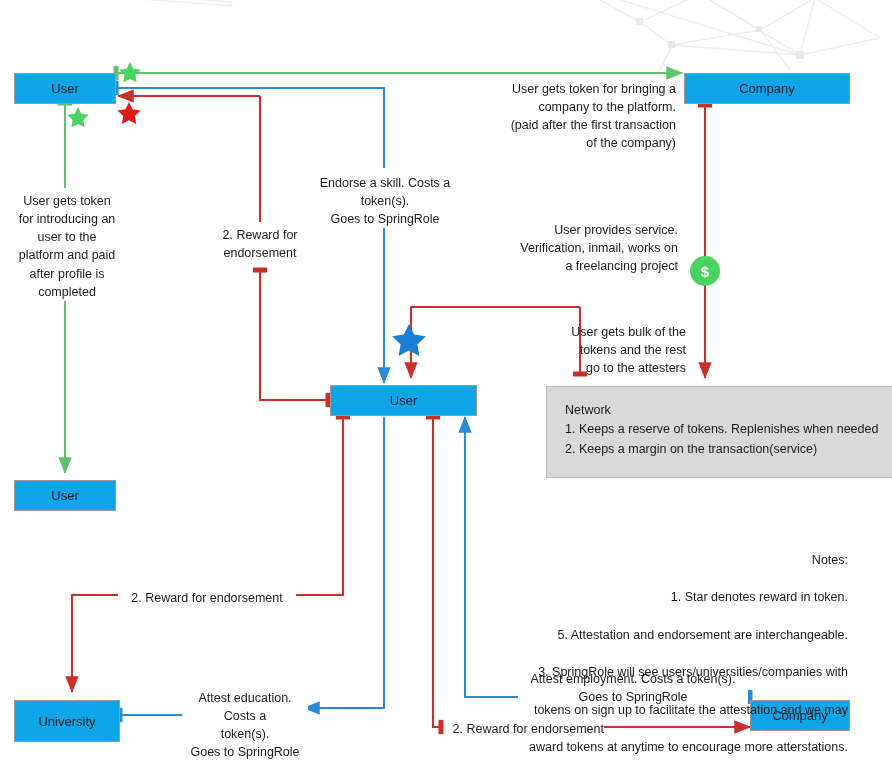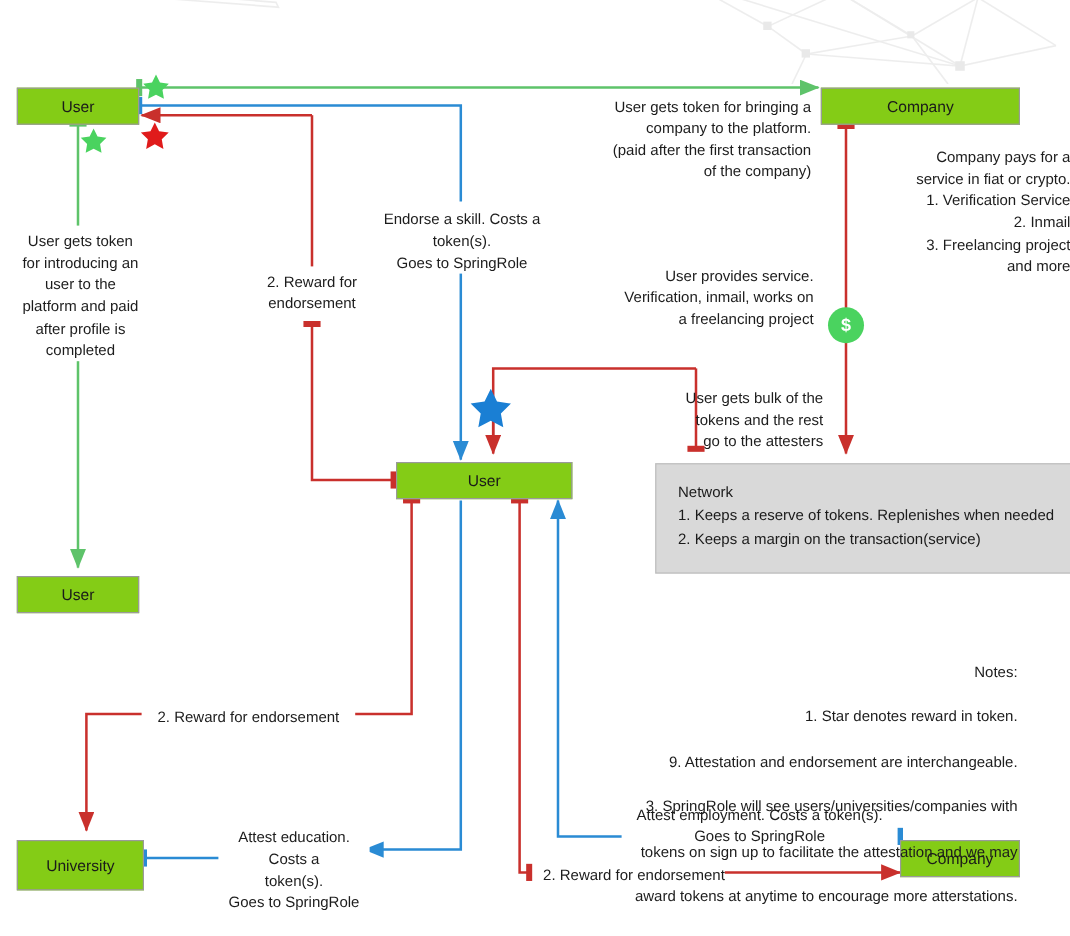--- a/index.html
+++ b/index.html
@@ -5,21 +5,21 @@
   html,body{margin:0;padding:0;background:#ffffff;}
   body{
     font-family:"Liberation Sans","DejaVu Sans",sans-serif;
     width:892px;height:780px;overflow:hidden;position:relative;
     -webkit-font-smoothing:antialiased;
   }
   #stage{position:absolute;left:0;top:0;width:892px;height:780px;}
   svg.layer{position:absolute;left:0;top:0;width:892px;height:780px;}
   .node{
     position:absolute;
-    background:#84cc16;
+    background:#0ea5e9;
     border:1px solid #9a9a9a;
     box-sizing:border-box;
     display:flex;align-items:center;justify-content:center;
     color:#1a1a1a;
     font-size:13px;
     z-index:5;
   }
   .netbox{
     position:absolute;
     background:#d9d9d9;
@@ -187,26 +187,20 @@
 after profile is
 completed</div>
 
   <div class="txt c txt-bg" style="left:200px;top:226px;width:120px;">2. Reward for
 endorsement</div>
 
   <div class="txt c txt-bg" style="left:310px;top:174px;width:150px;text-align:center;">Endorse a skill. Costs a
 token(s).
 Goes to SpringRole</div>
 
-  <div class="txt l" style="left:722px;top:122px;width:170px;">Company pays for a
-service in fiat or crypto.
-1. Verification Service
-2. Inmail
-3. Freelancing project
-and more</div>
 
   <div class="txt l" style="left:516px;top:323px;width:170px;">User gets bulk of the
 tokens and the rest
 go to the attesters</div>
 
   <div class="txt l" style="left:478px;top:221px;width:200px;">User provides service.
 Verification, inmail, works on
 a freelancing project</div>
 
   <div class="txt c txt-bg" style="left:118px;top:589px;width:178px;">2. Reward for endorsement</div>
@@ -216,19 +210,19 @@
 Goes to SpringRole</div>
 
   <div class="txt c txt-bg" style="left:518px;top:670px;width:230px;">Attest employment. Costs a token(s).
 Goes to SpringRole</div>
 
   <div class="txt l txt-bg" style="left:444px;top:720px;width:160px;">2. Reward for endorsement</div>
 
   <div class="txt l" style="left:508px;top:532px;width:340px;line-height:1.5;">
     <div>Notes:</div>
     <div>1. Star denotes reward in token.</div>
-    <div>9. Attestation and endorsement are interchangeable.</div>
+    <div>5. Attestation and endorsement are interchangeable.</div>
     <div>3. SpringRole will see users/universities/companies with</div>
     <div>tokens on sign up to facilitate the attestation and we may</div>
     <div>award tokens at anytime to encourage more atterstations.</div>
   </div>
 
 </div>
 
 </body></html>

